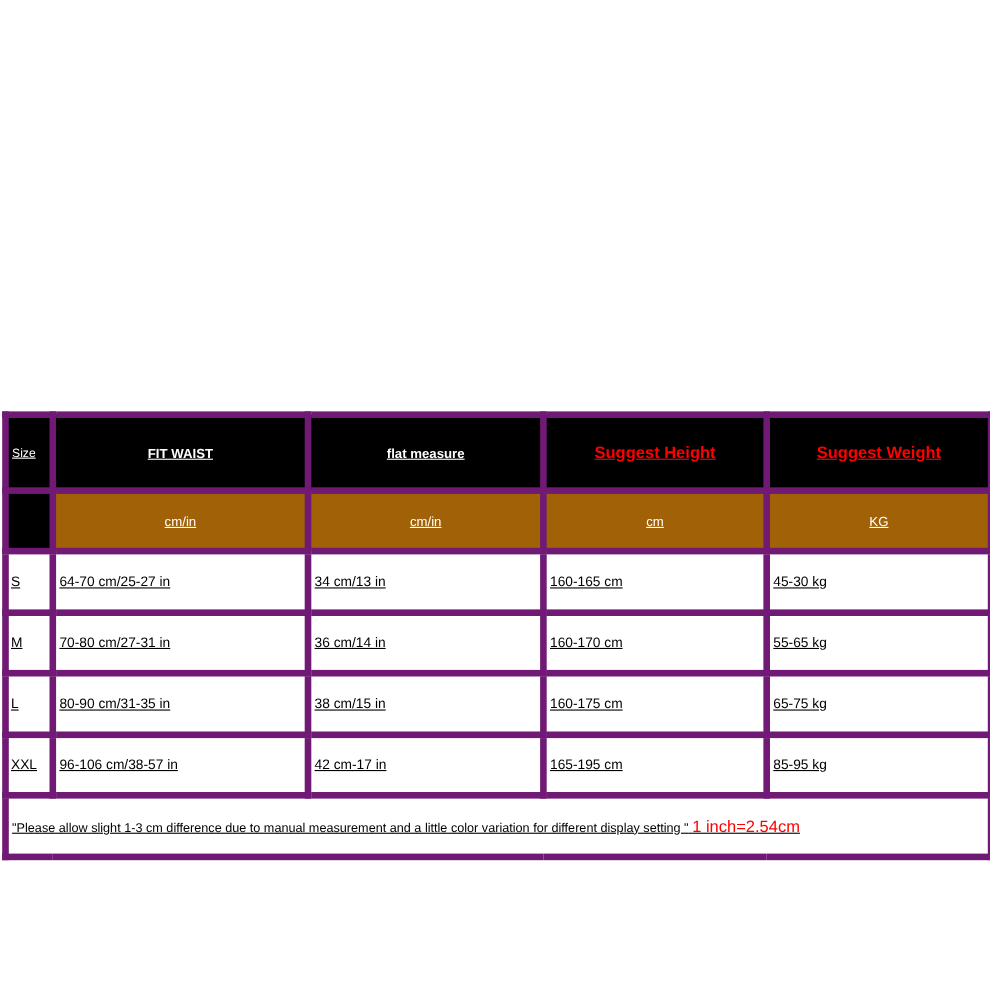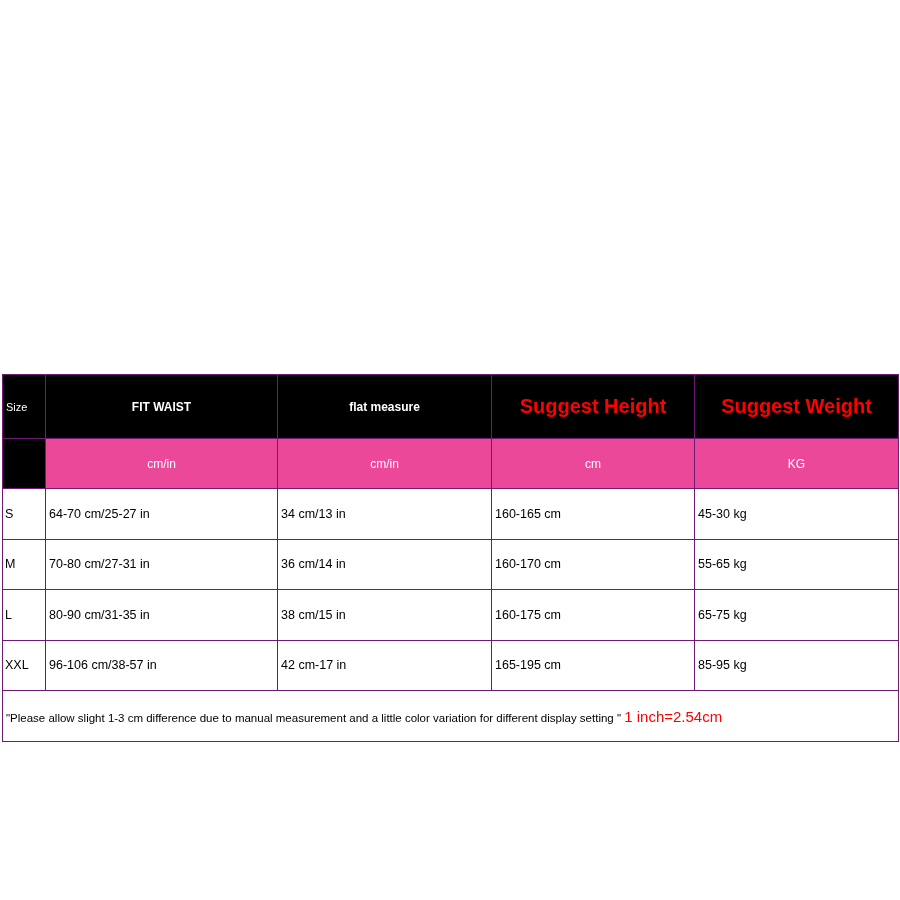--- a/index.html
+++ b/index.html
@@ -21,24 +21,25 @@
     width: 900px;
   }
   table.size-chart {
     border-collapse: collapse;
     width: 896px;
     margin: 0 2px;
     table-layout: fixed;
   }
   table.size-chart td,
   table.size-chart th {
-    border: 1px solid #701a75;
+    border: 6px solid #701a75;
     padding: 16px 2px;
     vertical-align: middle;
     font-weight: normal;
+    text-decoration: underline;
   }
   
   col.c0 { width: 43px; }
   col.c1 { width: 232px; }
   col.c2 { width: 214px; }
   col.c3 { width: 203px; }
   col.c4 { width: 204px; }
 
   
   tr.hdr-main td {
@@ -51,26 +52,26 @@
     text-align: left;
     font-size: 11px;
     padding-left: 3px;
     vertical-align: middle;
   }
   tr.hdr-main td.big {
     font-size: 12px;
     font-weight: bold;
   }
   tr.hdr-main td.red {
-    font-size: 20px;
+    font-size: 15px;
     font-weight: bold;
     color: #ff0000;
   }
   tr.hdr-sub td {
-    background: #ec4899;
+    background: #a16207;
     color: #ffffff;
     height: 17px;
     text-align: center;
     font-size: 12px;
   }
   tr.hdr-sub td.empty {
     background: #000000;
   }
   tr.data td {
     height: 17.5px;

